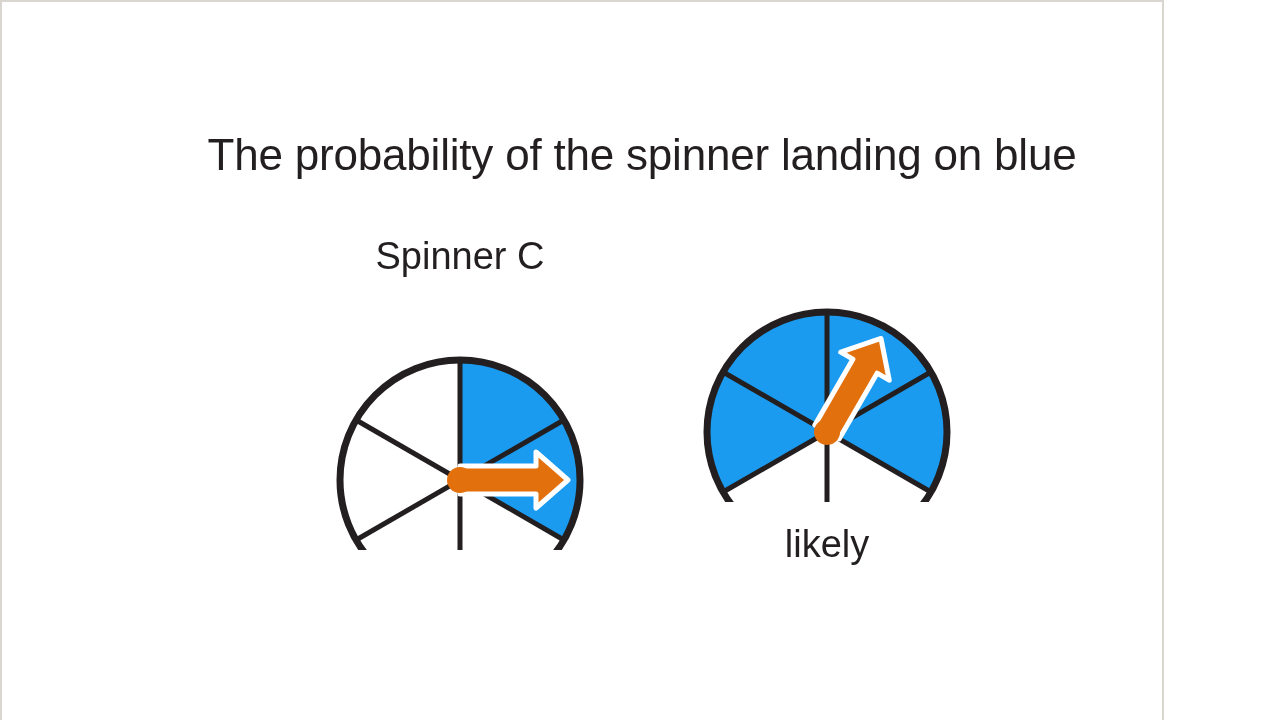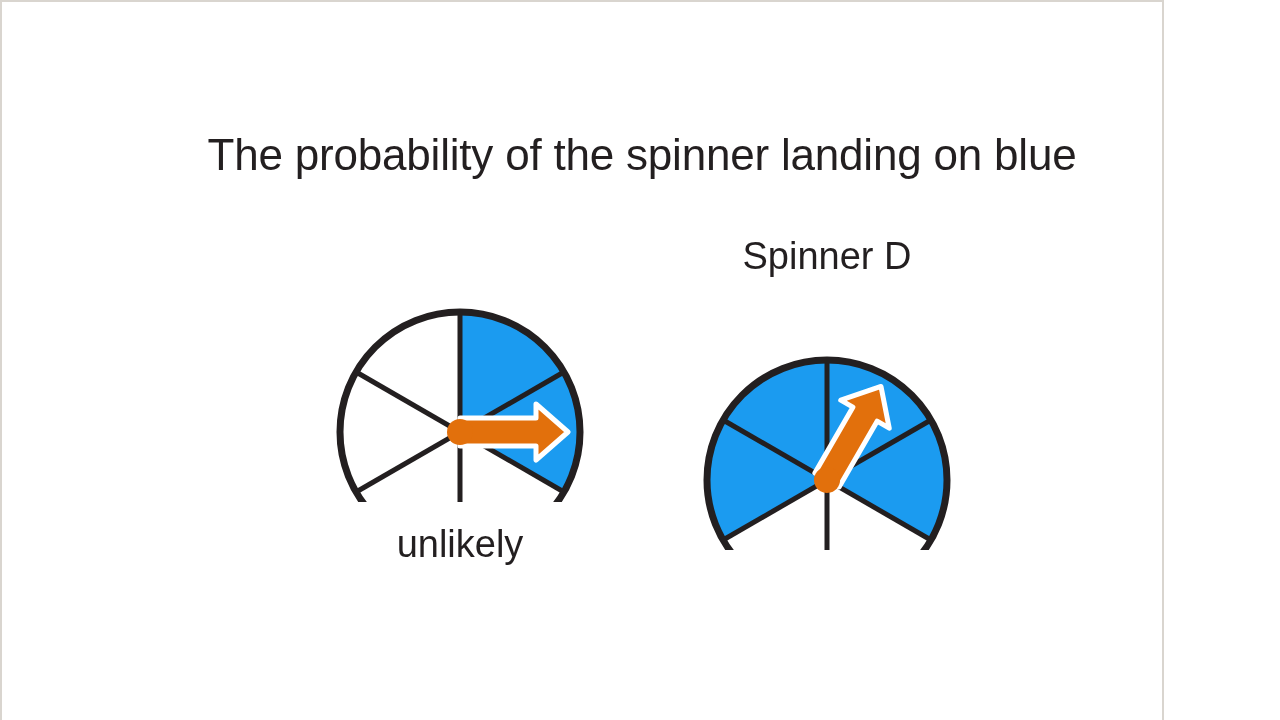--- a/index.html
+++ b/index.html
@@ -68,20 +68,21 @@
   }
 </style>
 </head>
 <body>
 
 <div id="canvas">
 
   <div id="title">The probability of the spinner landing on blue</div>
 
   <div class="spinner-block" id="block-c">
+    <div class="spinner-label">Spinner C</div>
 
     <div class="spinner-art">
       <svg width="320" height="270" viewBox="0 0 320 270" xmlns="http://www.w3.org/2000/svg">
         <g>
 
           <path d="M160 200 L160 80 A120 120 0 0 1 263.9 140 Z" fill="#1b9bf0"></path>
 
           <path d="M160 200 L263.9 140 A120 120 0 0 1 263.9 260 Z" fill="#1b9bf0"></path>
 
           <path d="M160 200 L263.9 260 A120 120 0 0 1 160 320 Z" fill="#ffffff"></path>
@@ -95,25 +96,23 @@
           <line x1="263.9" y1="260" x2="56.1" y2="140"></line>
         </g>
         <circle cx="160" cy="200" r="120" fill="none" stroke="#231f20" stroke-width="7"></circle>
         <g>
           <path d="M160 186 L236 186 L236 172 L268 200 L236 228 L236 214 L160 214 Z" fill="#e2700c" stroke="#ffffff" stroke-width="5" stroke-linejoin="round"></path>
           <circle cx="160" cy="200" r="13" fill="#e2700c"></circle>
         </g>
       </svg>
     </div>
 
-    <div class="outcome-label">unlikely</div>
   </div>
 
   <div class="spinner-block" id="block-d">
-    <div class="spinner-label">Spinner D</div>
 
     <div class="spinner-art">
       <svg width="320" height="270" viewBox="0 0 320 270" xmlns="http://www.w3.org/2000/svg">
         <g>
           <path d="M160 200 L160 80 A120 120 0 0 1 263.9 140 Z" fill="#1b9bf0"></path>
           <path d="M160 200 L263.9 140 A120 120 0 0 1 263.9 260 Z" fill="#1b9bf0"></path>
           <path d="M160 200 L56.1 140 A120 120 0 0 1 160 80 Z" fill="#1b9bf0"></path>
           <path d="M160 200 L56.1 260 A120 120 0 0 1 56.1 140 Z" fill="#1b9bf0"></path>
           <path d="M160 200 L263.9 260 A120 120 0 0 1 160 320 Z" fill="#ffffff"></path>
           <path d="M160 200 L160 320 A120 120 0 0 1 56.1 260 Z" fill="#ffffff"></path>
@@ -124,15 +123,16 @@
           <line x1="263.9" y1="260" x2="56.1" y2="140"></line>
         </g>
         <circle cx="160" cy="200" r="120" fill="none" stroke="#231f20" stroke-width="7"></circle>
         <g transform="rotate(-60 160 200)">
           <path d="M160 186 L236 186 L236 172 L268 200 L236 228 L236 214 L160 214 Z" fill="#e2700c" stroke="#ffffff" stroke-width="5" stroke-linejoin="round"></path>
           <circle cx="160" cy="200" r="13" fill="#e2700c"></circle>
         </g>
       </svg>
     </div>
 
+    <div class="outcome-label">likely</div>
   </div>
 
 </div>
 
 </body></html>

